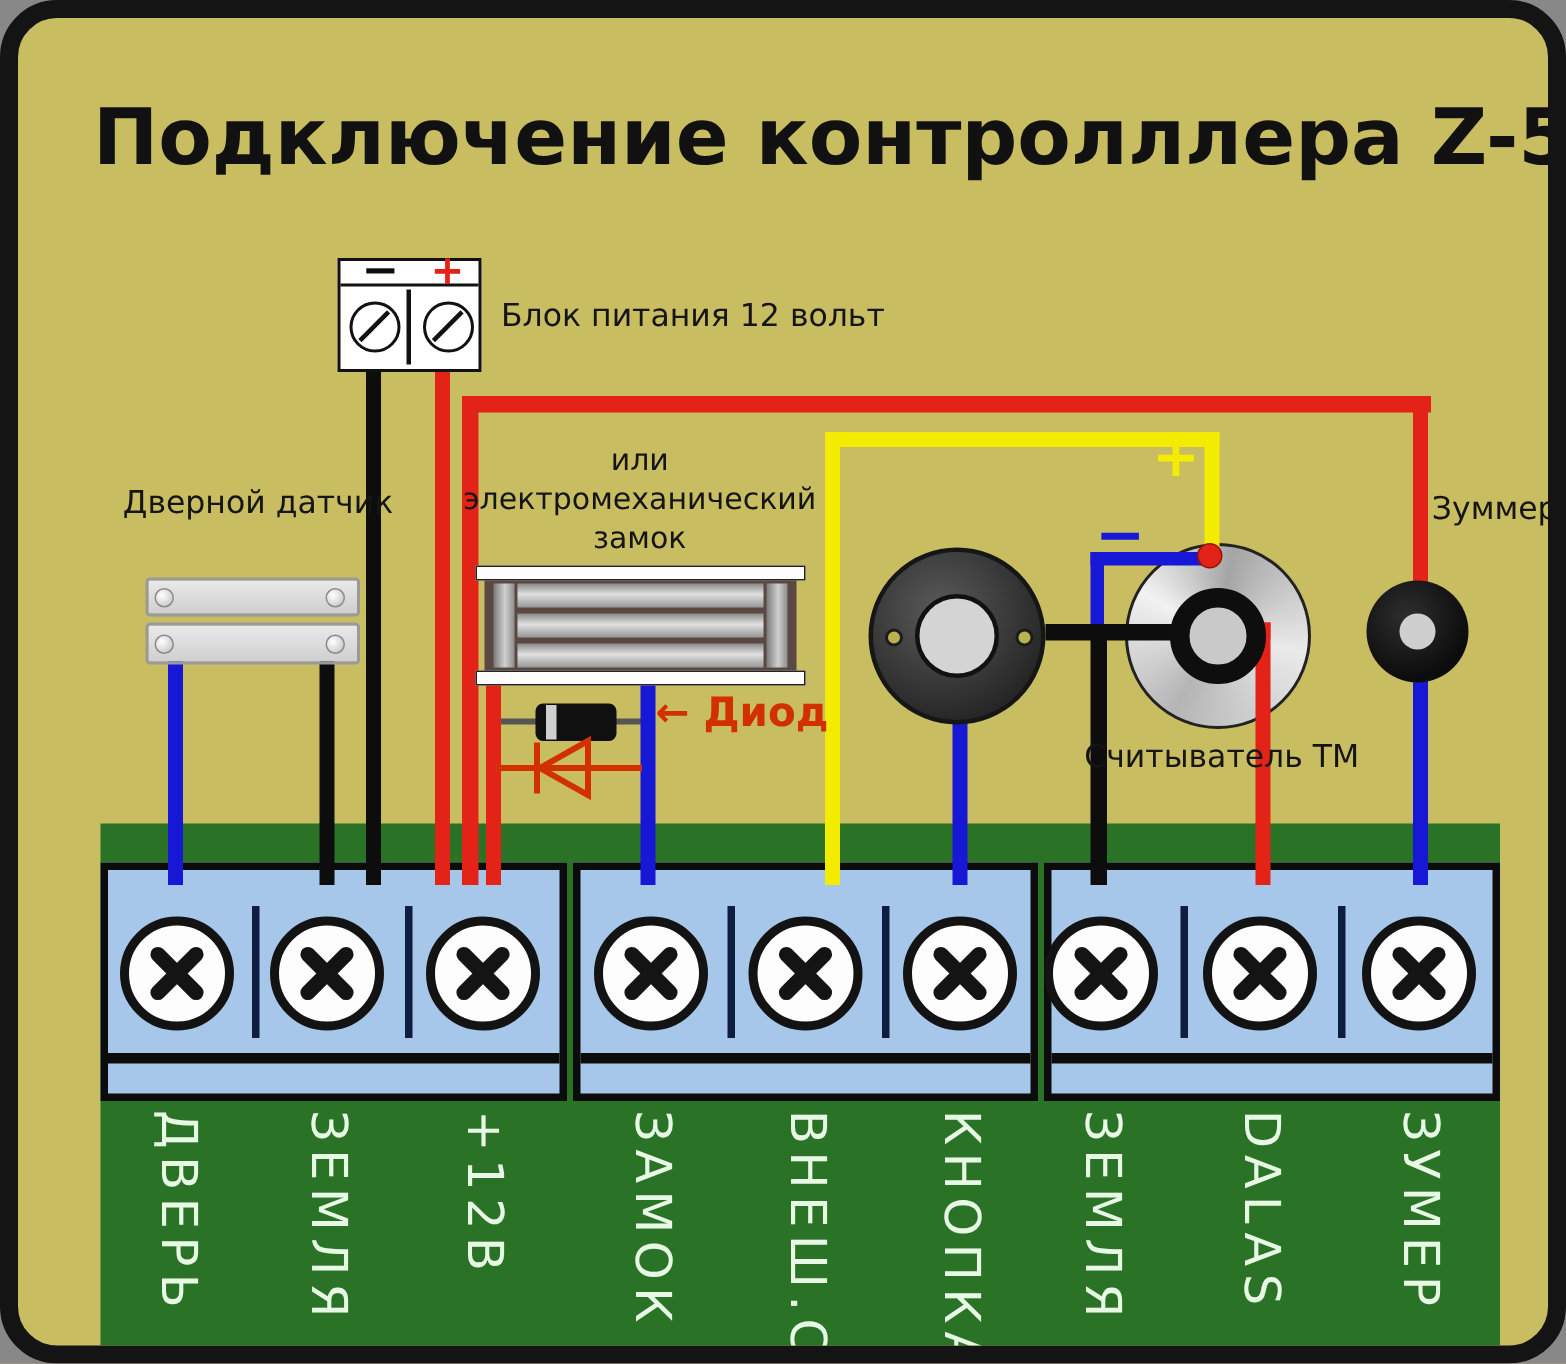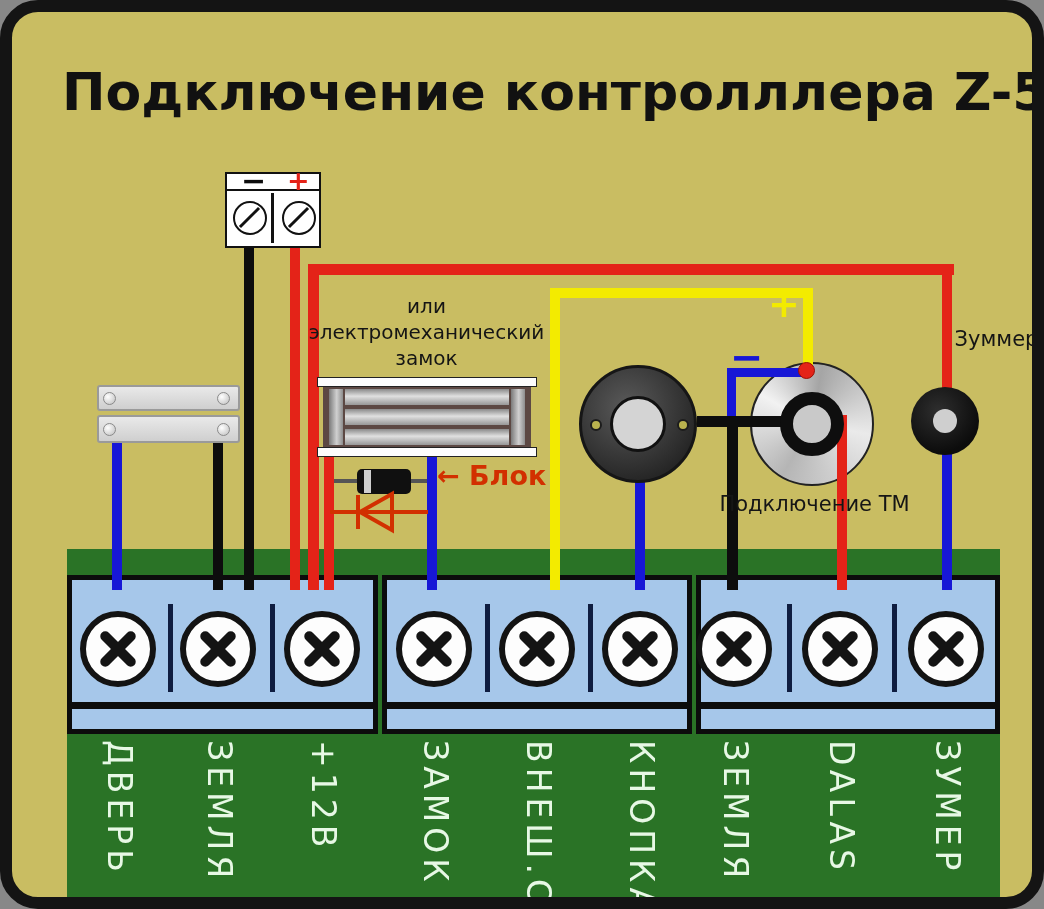--- a/index.html
+++ b/index.html
@@ -123,21 +123,23 @@
       <span id="psu-plus">+</span>
     </div>
     <div id="psu-divider"></div>
     <div class="psu-screw" style="left:6px;">
         <div class="slash"></div>
       </div>
     <div class="psu-screw" style="left:55px;">
         <div class="slash"></div>
       </div>
   </div>
-
+  <div class="lbl" style="left:322px;top:186px;">Блок питания 12 вольт</div>
+
+  <div class="lbl" style="left:60px;top:311px;width:200px;">Дверной датчик</div>
   <div class="sensor-bar" style="top:373px;height:26px;"></div>
   <div class="sensor-bar" style="top:403px;height:28px;"></div>
   <div class="screw" style="left:91px;top:380px;"></div>
   <div class="screw" style="left:205px;top:380px;"></div>
   <div class="screw" style="left:91px;top:411px;"></div>
   <div class="screw" style="left:205px;top:411px;"></div>
 
   <div class="lbl" style="left:292px;top:281px;width:245px;line-height:26px;white-space:normal;font-size:20px;">
     <span style="display:block;">или электромеханический</span>
     <span style="display:block;">замок</span>
@@ -155,35 +157,35 @@
   <div id="diode-body">
       <div id="diode-band"></div>
     </div>
   <svg id="diode-symbol" width="100" height="44" viewBox="0 0 100 44">
     <line x1="0" y1="22" x2="98" y2="22" stroke="#d23000" stroke-width="4"></line>
     <polygon points="62,4 62,40 30,22" fill="none" stroke="#d23000" stroke-width="4"></polygon>
     <line x1="28" y1="5" x2="28" y2="39" stroke="#d23000" stroke-width="4"></line>
   </svg>
   <div id="diode-callout">
     <span>←</span>
-    <span>Блок</span>
+    <span>Диод</span>
   </div>
 
   <div id="exit-button">
     <div id="exit-button-center"></div>
     <div class="btn-screw" style="left:8px;"></div>
     <div class="btn-screw" style="left:95px;"></div>
   </div>
 
   <div id="indicator-plus">+</div>
   <div id="indicator-minus">−</div>
   <div id="reader-disc"></div>
   <div id="reader-ring"></div>
   <div id="indicator-led"></div>
-  <div class="lbl" style="left:700px;top:480px;width:205px;">Подключение ТМ</div>
+  <div class="lbl" style="left:700px;top:480px;width:205px;">Считыватель ТМ</div>
 
   <div class="lbl" style="left:927px;top:315px;width:115px;">Зуммер</div>
   <div id="buzzer-body">
       <div id="buzzer-center"></div>
     </div>
 
   <div class="tscrew" style="left:68px;">
       <div class="xbar r1"></div>
       <div class="xbar r2"></div>
     </div>

